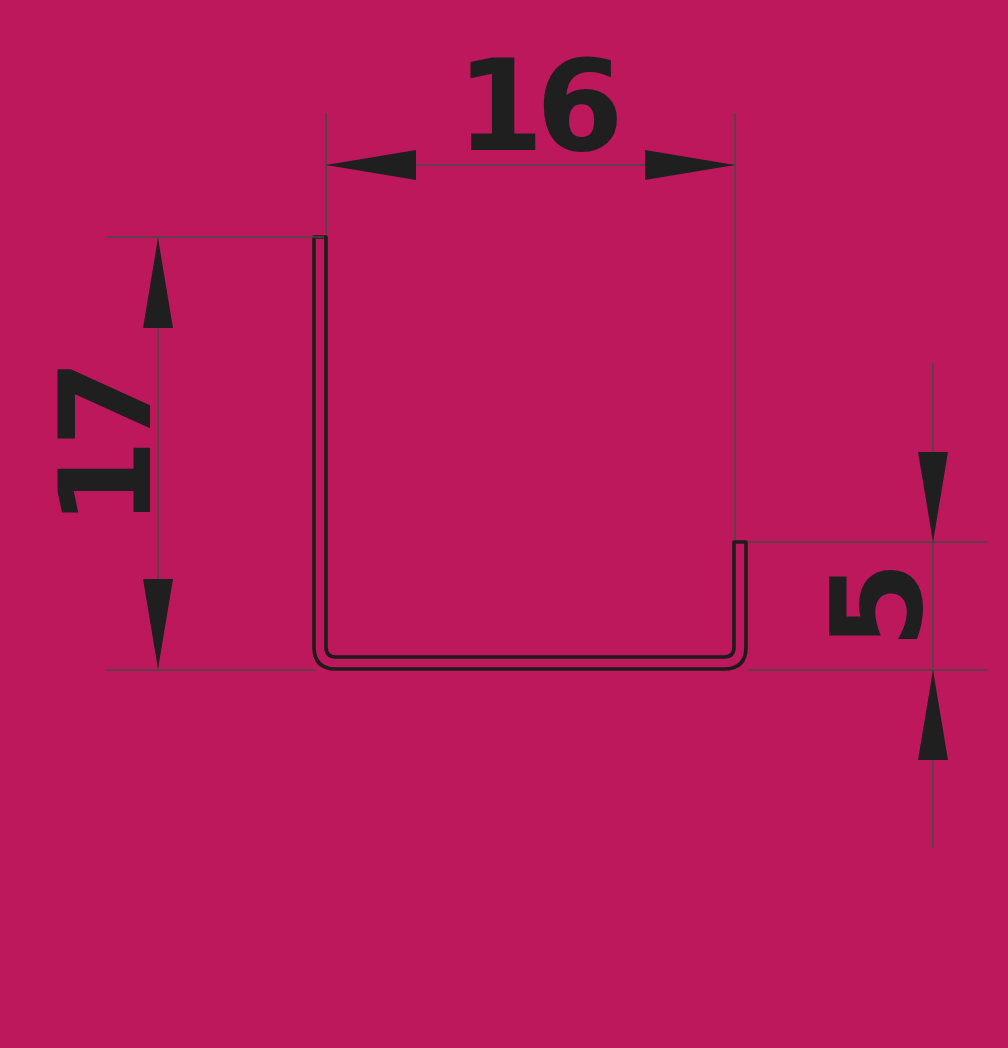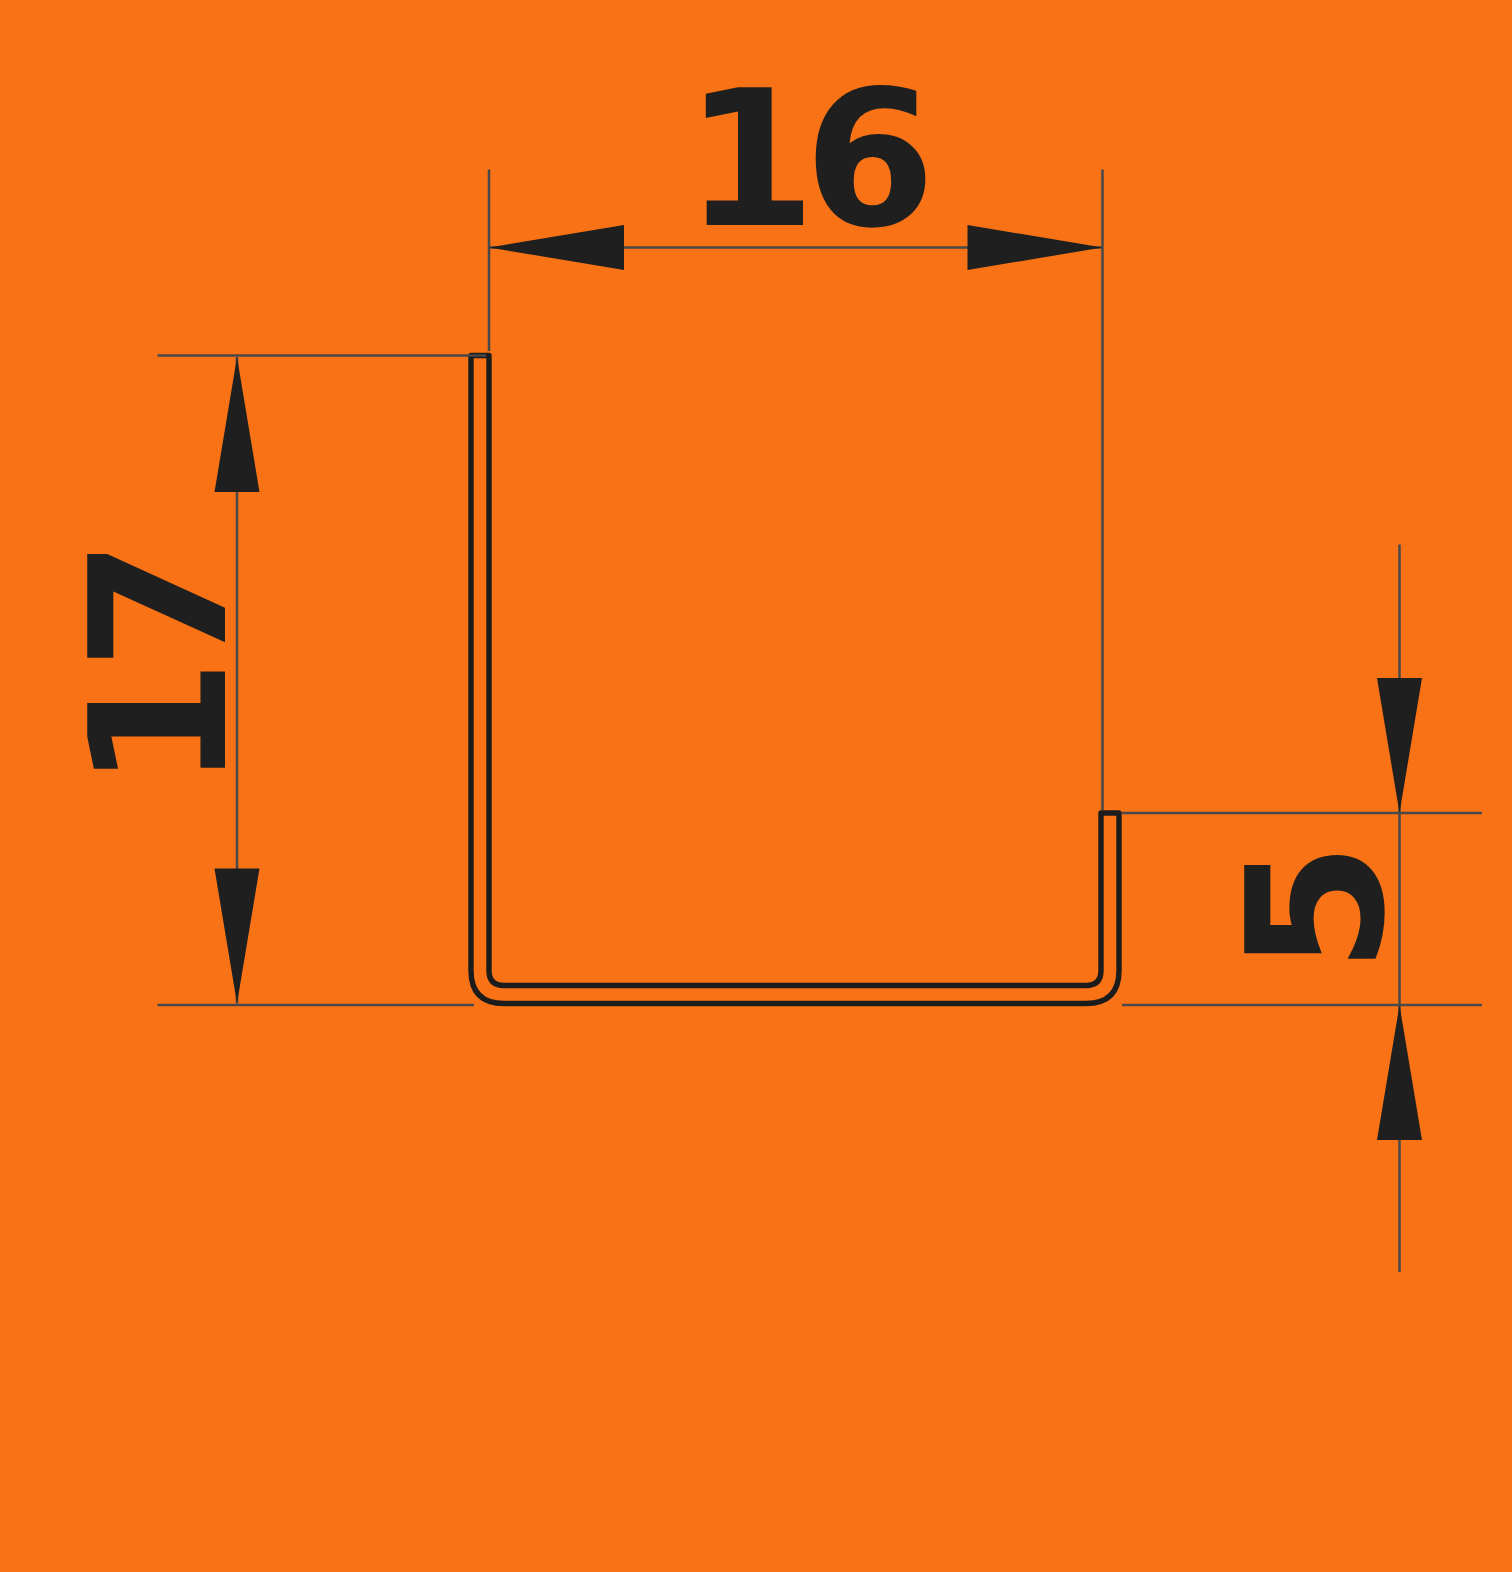--- a/index.html
+++ b/index.html
@@ -7,21 +7,21 @@
     padding: 0;
     background: #ffffff;
     width: 1008px;
     height: 1048px;
     overflow: hidden;
   }
   .stage {
     position: relative;
     width: 1008px;
     height: 1048px;
-    background: #f97316;
+    background: #be185d;
   }
   svg { display: block; }
   .profile-stroke {
     fill: none;
     stroke: #1c1c1c;
     stroke-width: 3.6;
     stroke-linejoin: round;
   }
   .thin-line {
     stroke: #494949;

